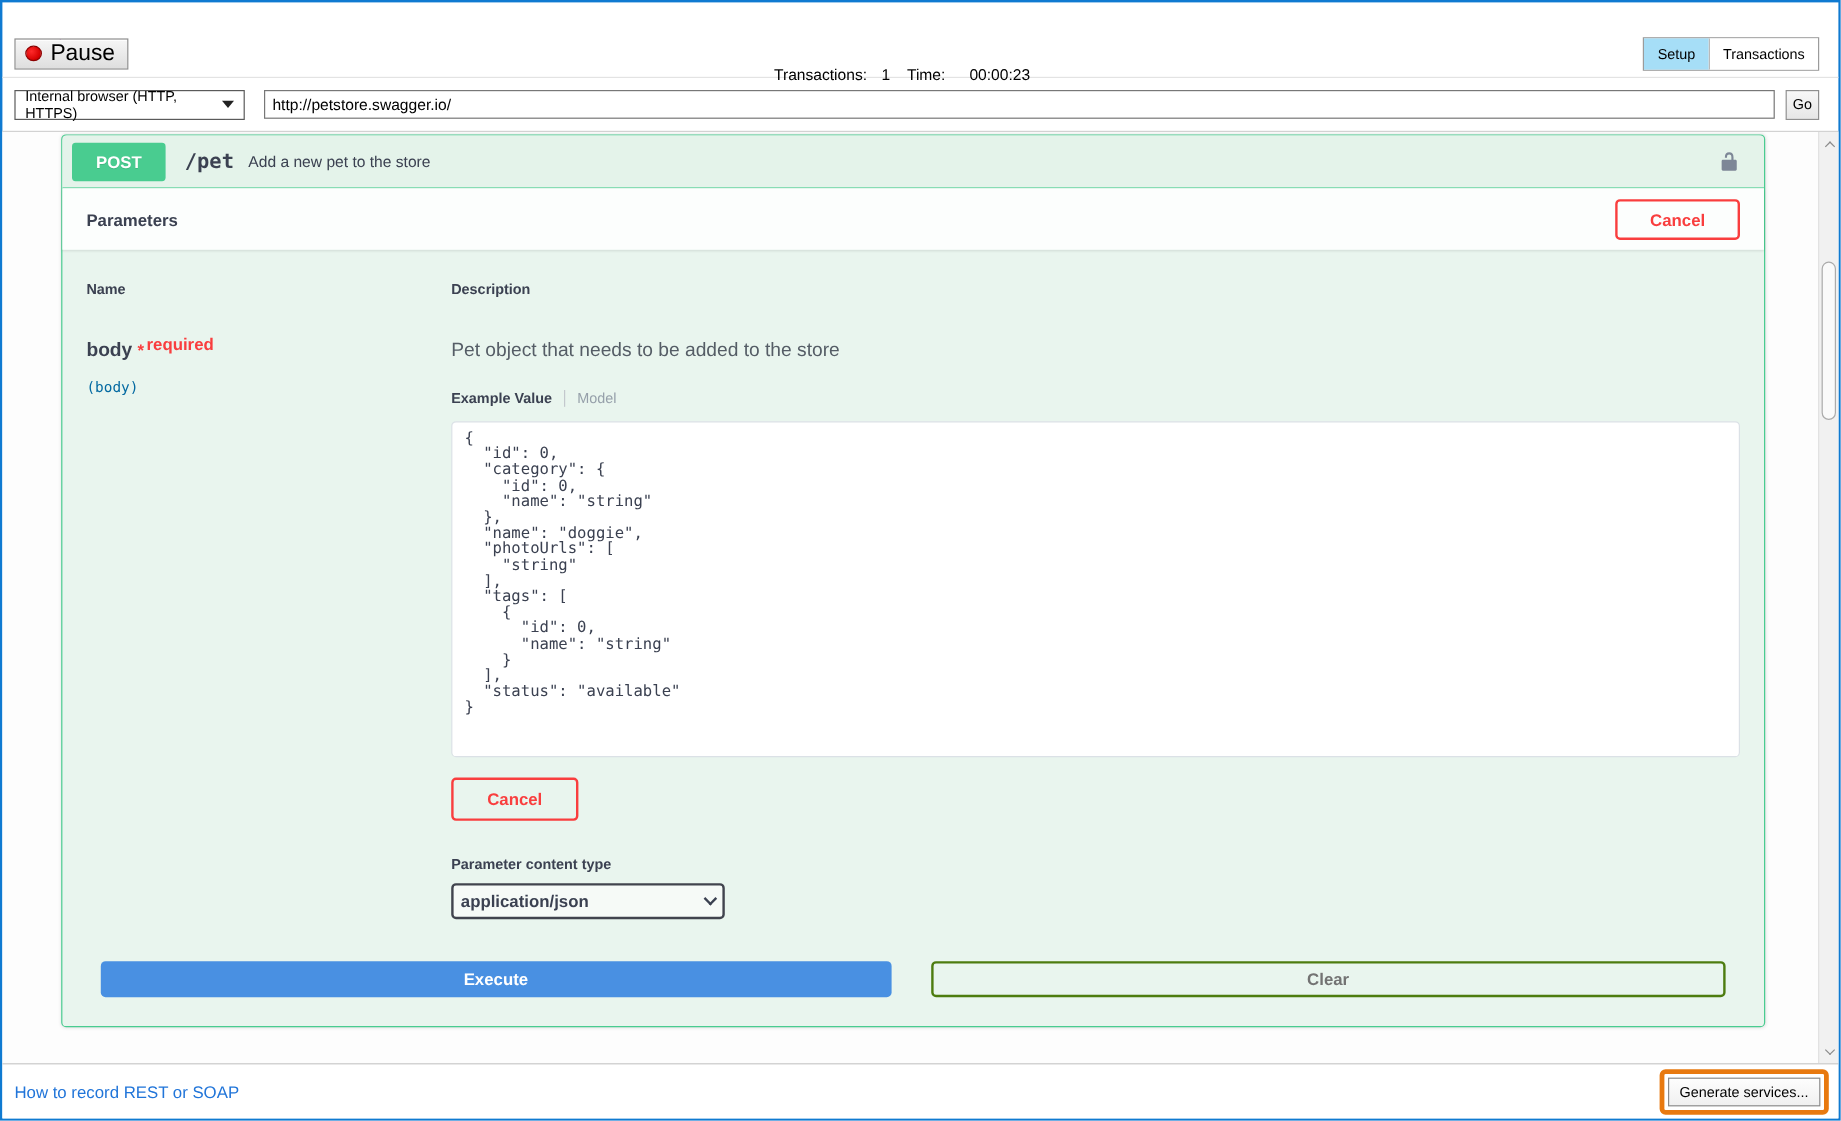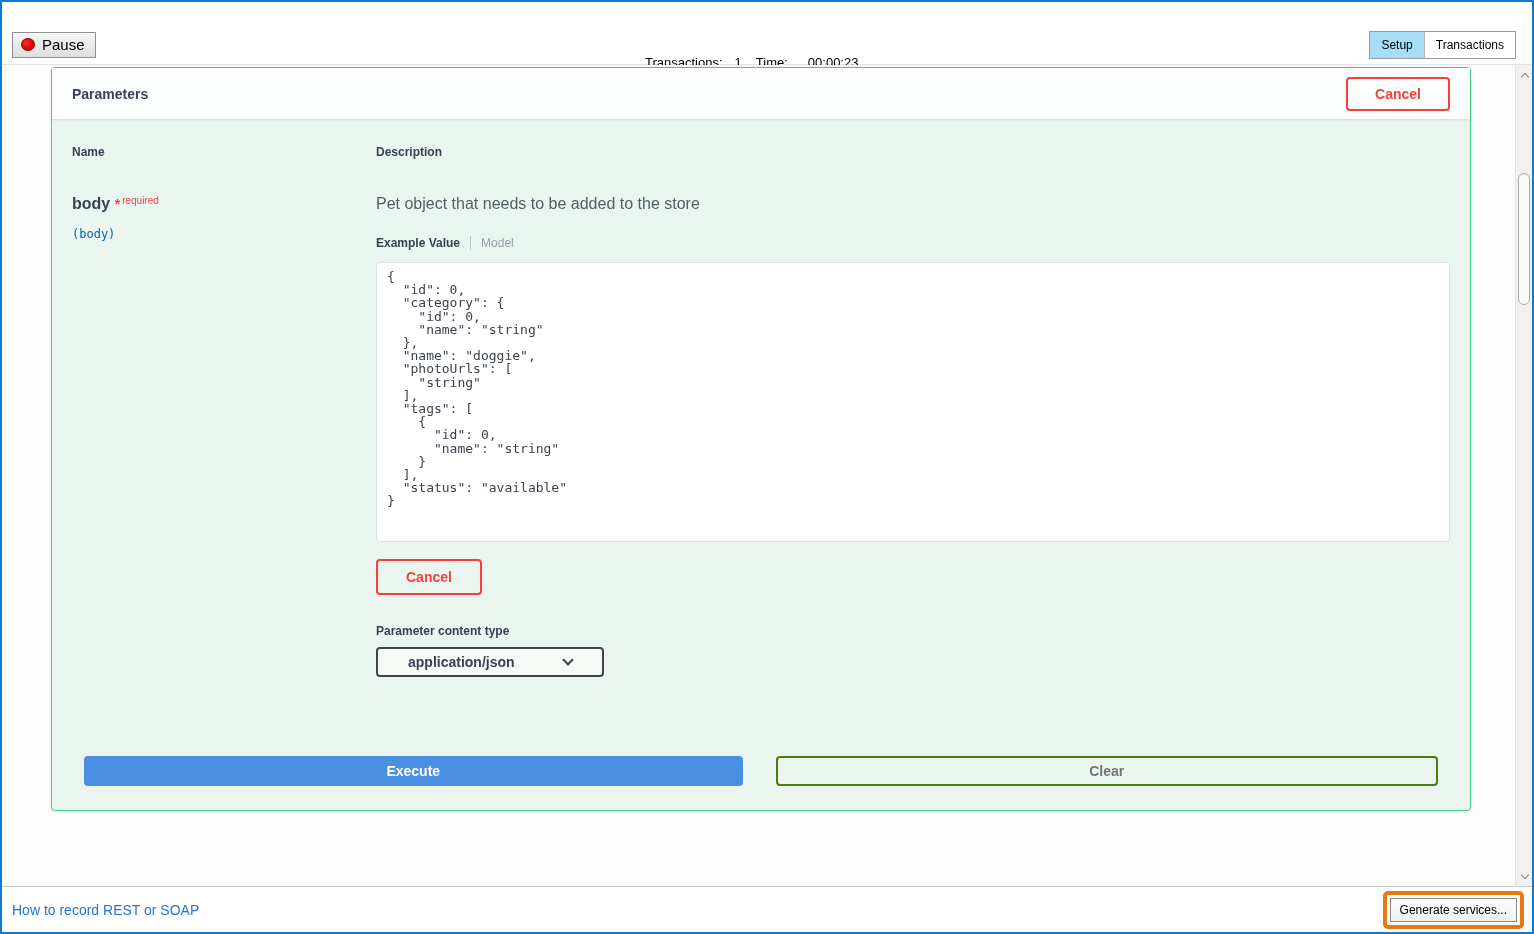--- a/index.html
+++ b/index.html
@@ -14,21 +14,21 @@
   .title-text { font-size:12px; color:#000; margin-left:8px; }
   .close-btn { position:absolute; right:0; top:0; width:45px; height:28px; display:flex; align-items:center; justify-content:center; font-size:14px; color:#1b1b1b; cursor:pointer; }
 
   
   .menubar { height:23px; display:flex; align-items:center; flex:0 0 auto; }
   .menu-item { font-size:12px; color:#a21caf; padding:2px 6px; margin-left:5px;margin-top:48px; }
 
   
   .toolbar { height:40px; position:relative; display:flex; align-items:center; border-bottom:1px solid #e3e3e3; flex:0 0 auto; }
   .pause-btn { margin-left:10px; height:26px; padding:0 10px 0 8px; display:flex; align-items:center; gap:7px;
-               background:linear-gradient(#f6f6f6,#dedede); border:1px solid #8f8f8f; box-shadow:inset 0 1px 0 #ffffff; font-size:15px; color:#000; }
+               background:linear-gradient(#f6f6f6,#dedede); border:1px solid #8f8f8f; box-shadow:inset 0 1px 0 #ffffff; font-size:19px; color:#000; }
   .rec-dot { width:14px; height:13px; border-radius:50%; background:radial-gradient(circle at 35% 35%, #ff2a2a, #d40000 70%); border:1px solid #8c0000; }
   .stats { position:absolute; left:643px; top:0; height:100%; display:flex; align-items:center; font-size:13px; color:#000; }
   .stats span { display:inline-block;margin-top:36px; }
   .stats .lbl1 { }
   .stats .v1 { margin-left:12px; }
   .stats .lbl2 { margin-left:14px; }
   .stats .v2 { margin-left:20px; }
   .view-tabs { position:absolute; right:16px; top:6px; display:flex; border:1px solid #9b9b9b; height:28px; }
   .view-tab { display:flex; align-items:center; padding:0 11px; font-size:12px; color:#000; background:#fff; }
   .view-tab.active { background:#a6def7; }
@@ -52,31 +52,31 @@
 
   .section-header { height:51px; background:rgba(255,255,255,.85); display:flex; align-items:center; padding:0 20px; box-shadow:0 1px 2px rgba(0,0,0,.1); position:relative; }
   .section-title { font-size:14px; font-weight:bold; color:#3b4151; }
   .btn-cancel { margin-left:auto; border:2px solid #f93e3e; color:#f93e3e; background:transparent; font-weight:bold; font-size:14px; border-radius:4px; padding:7px 27px; font-family:"Liberation Sans",sans-serif; }
 
   .param-table { padding:0 20px; display:grid; grid-template-columns:304px 1fr; }
   .col-head { font-size:12px; font-weight:bold; color:#3b4151; padding-top:26px; padding-bottom:8px; }
   .name-cell { padding-top:28px; }
   .param-name { font-size:16px; font-weight:bold; color:#3b4151; }
   .required-star { color:#f93e3e; font-weight:bold; font-size:14px; }
-  .required-lbl { color:#f93e3e; font-size:10px; position:relative; top:-5px; margin-left:2px; }
+  .required-lbl { color:#f93e3e; font-size:14px; position:relative; top:-5px; margin-left:2px;font-weight:bold; }
   .param-in { font-family:"DejaVu Sans Mono", monospace; font-size:12px; color:#0369a1; margin-top:14px; }
   .desc-cell { padding-top:28px; }
   .desc-text { font-size:16px; color:#555d66; }
   .ex-tabs { margin-top:23px; display:flex; align-items:center; font-size:12px; }
   .ex-tab-active { font-weight:bold; color:#3b4151; padding-right:10px; border-right:1px solid #c3c8cd; }
   .ex-tab { color:#96a0aa; padding-left:10px; }
   .code-block { margin-top:12px; height:280px; background:#fff; border:1px solid #dbe1e6; border-radius:4px; padding:7px 10px; font-family:"DejaVu Sans Mono", monospace; font-size:13px; line-height:13.2px; color:#3b4151; white-space:pre; overflow:hidden; }
   .btn-cancel2 { margin-top:17px; display:inline-block; border:2px solid #f93e3e; color:#f93e3e; background:transparent; font-weight:bold; font-size:14px; border-radius:4px; padding:8px 28px; font-family:"Liberation Sans",sans-serif; }
   .pct-label { margin-top:29px; font-size:12px; font-weight:bold; color:#3b4151; }
-  .pct-select { margin-top:9px; width:228px; height:30px; border:2px solid #41444e; border-radius:4px; background:#f6faf7; display:flex; align-items:center; justify-content:space-between; padding:0 30px; font-size:14px; font-weight:bold; color:#3b4151; }
+  .pct-select { margin-top:9px; width:228px; height:30px; border:2px solid #41444e; border-radius:4px; background:#f6faf7; display:flex; align-items:center; justify-content:space-between; padding:0 6px; font-size:14px; font-weight:bold; color:#3b4151; }
   .chev-down { width:8px; height:8px; border-right:2px solid #3b4151; border-bottom:2px solid #3b4151; transform:rotate(45deg); margin-top:-4px; }
 
   .exec-row { position:absolute; left:32px; right:32px; bottom:24px; display:flex; gap:2px; height:30px; }
   .btn-execute { flex:1; background:#4990e2; color:#fff; font-weight:bold; font-size:14px; border:none; border-radius:4px; font-family:"Liberation Sans",sans-serif; }
   .btn-clear { flex:1; background:transparent; color:#737373; font-weight:bold; font-size:14px; border:2px solid #4d7c0f; border-radius:4px; font-family:"Liberation Sans",sans-serif;margin-left:31px; }
 
   
   .vscroll { position:absolute; right:0; top:0; bottom:0; width:17px; background:#f1f1f1; border-left:1px solid #e2e2e2; }
   .vs-btn { position:absolute; left:0; width:17px; height:16px; display:flex; align-items:center; justify-content:center; }
   .vs-up { top:2px; } .vs-down { bottom:2px; }
@@ -110,25 +110,43 @@
       <span class="v1">1</span>
       <span class="lbl2">Time:</span>
       <span class="v2">00:00:23</span>
     </div>
     <div class="view-tabs">
       <div class="view-tab active">Setup</div>
       <div class="view-tab">Transactions</div>
     </div>
   </div>
 
+  <div class="addressrow">
+    <div class="browser-select">
+      <span>Internal browser (HTTP, HTTPS)</span>
+      <span class="caret-down"></span>
+    </div>
+    <input class="url-input" type="text" value="http://petstore.swagger.io/" style="">
+    <button class="go-btn">Go</button>
+  </div>
 
   <div class="content">
 
     <div class="opblock">
 
+      <div class="opblock-header">
+        <span class="method-badge">POST</span>
+        <span class="op-path">/pet</span>
+        <span class="op-summary">Add a new pet to the store</span>
+        <span class="lock-wrap">
+          <svg width="18" height="18" viewBox="0 0 20 20">
+            <path fill="#7d8797" d="M15.8 8H14V5.6C14 2.703 12.665 1 10 1 7.334 1 6 2.703 6 5.6V6h2v-.801C8 3.754 8.797 3 10 3c1.203 0 2 .754 2 2.199V8H4.2C3.54 8 3 8.54 3 9.2v7.6c0 .66.54 1.2 1.2 1.2h11.6c.66 0 1.2-.54 1.2-1.2V9.2c0-.66-.54-1.2-1.2-1.2z"></path>
+          </svg>
+        </span>
+      </div>
 
       <div class="section-header">
         <span class="section-title">Parameters</span>
         <button class="btn-cancel">Cancel</button>
       </div>
 
       <div class="param-table">
         <div class="col-head">Name</div>
         <div class="col-head">Description</div>
 

